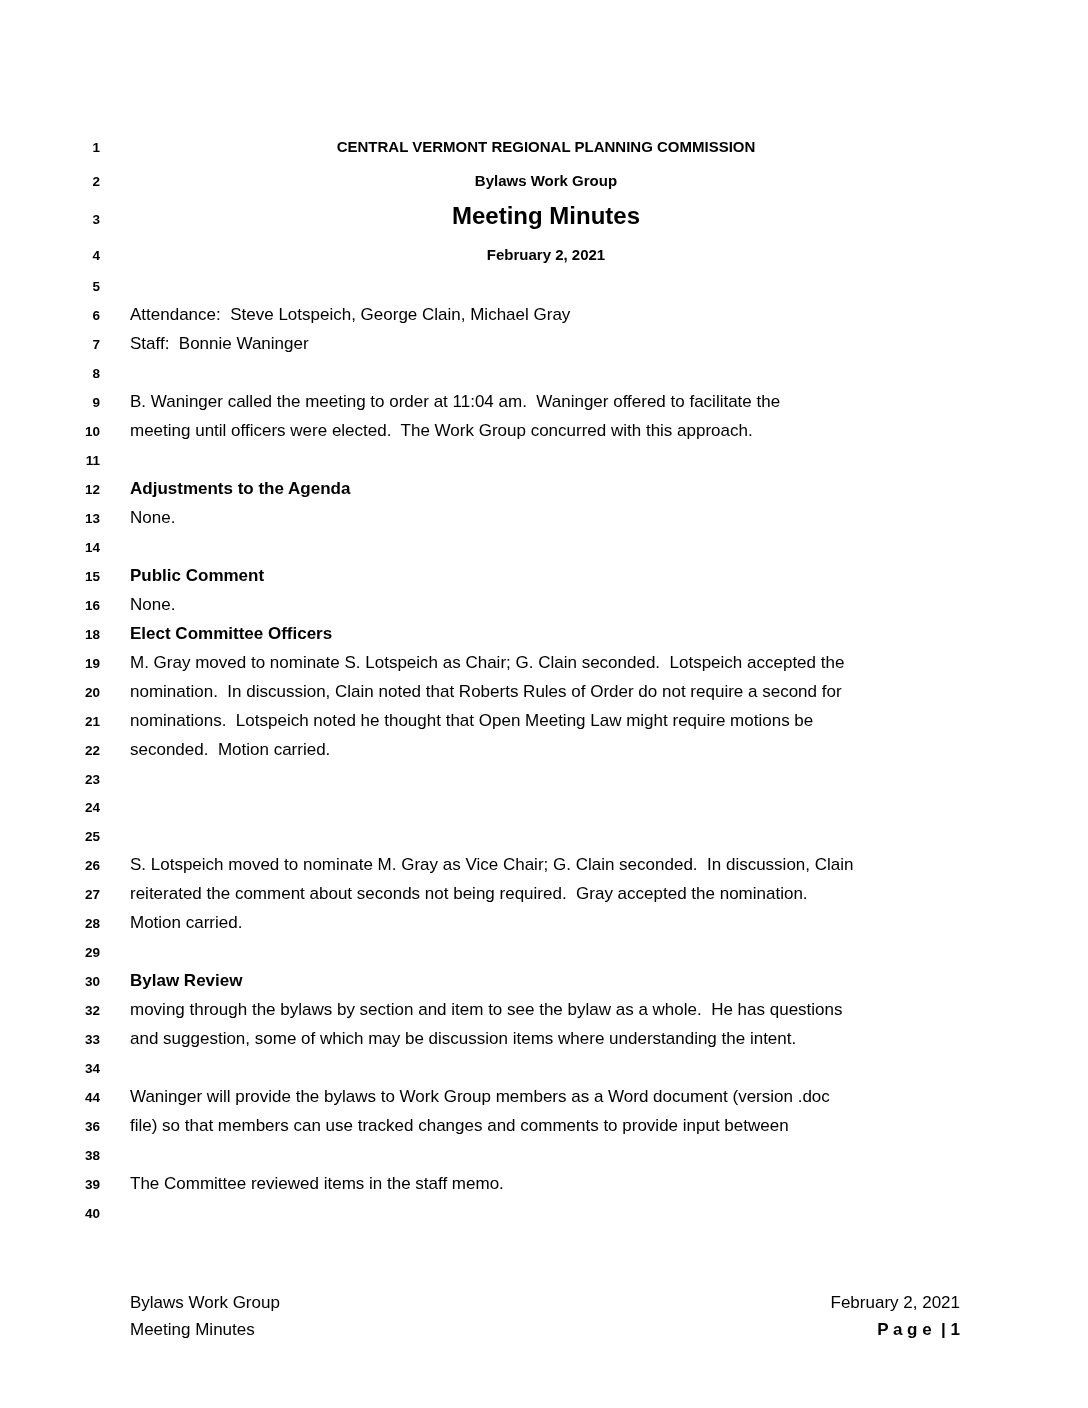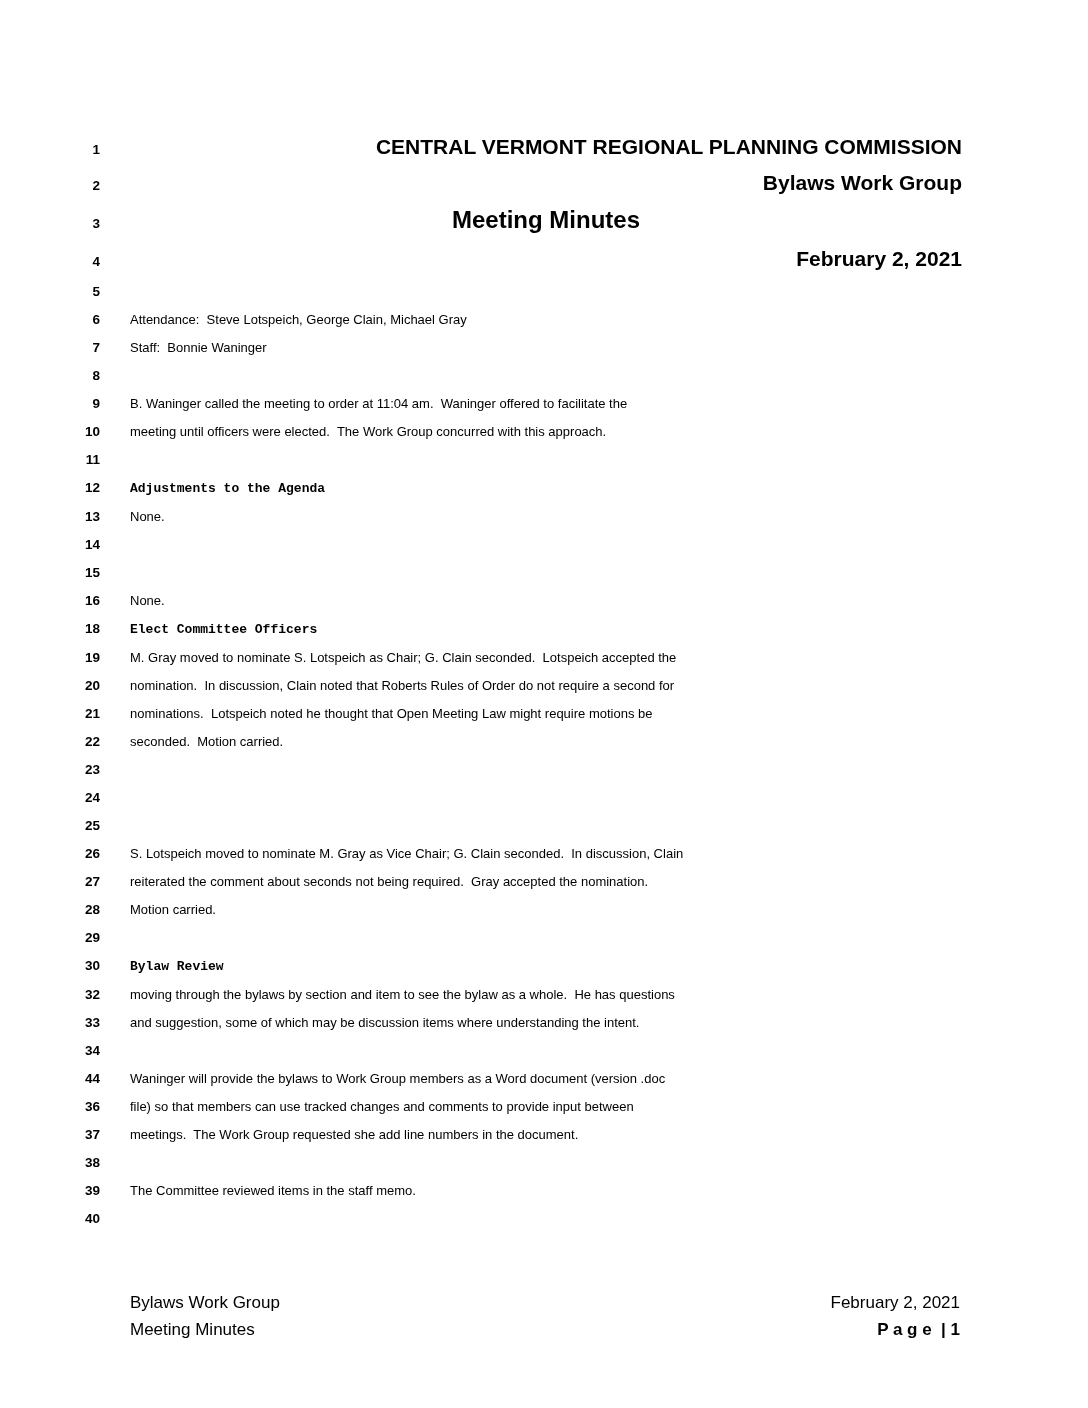--- a/index.html
+++ b/index.html
@@ -31,29 +31,29 @@
   .line .num {
     flex: 0 0 100px;
     width: 100px;
     text-align: right;
     font-size: 13.5px;
     font-weight: 600;
   }
   .line .text {
     margin-left: 30px;
     width: 832px;
-    font-size: 13px;
+    font-size: 17px;
     white-space: pre;
   }
   
   .line.title       { line-height: 33px; min-height: 33px; }
-  .line.title .text { text-align: right; font-weight: bold; font-size: 21px; }
+  .line.title .text { text-align: center; font-weight: bold; font-size: 15px; }
   .line.title-large       { line-height: 36px; min-height: 36px; }
   .line.title-large .text { text-align: center; font-weight: bold; font-size: 24px; }
-  .line.heading .text { font-weight: bold; font-family: Liberation Mono, monospace; }
+  .line.heading .text { font-weight: bold; }
   .line.italic .text  { }
   .line.blank .text   { visibility: hidden; }
 
   .footer {
     position: absolute;
     top: 1289px;
     left: 130px;
     right: 128px;
     display: flex;
     justify-content: space-between;
@@ -121,20 +121,21 @@
       <div class="line body">
         <span class="num">13</span>
         <span class="text">None.</span>
       </div>
       <div class="line blank">
         <span class="num">14</span>
         <span class="text">&nbsp;</span>
       </div>
       <div class="line heading">
         <span class="num">15</span>
+        <span class="text">Public Comment</span>
       </div>
       <div class="line body">
         <span class="num">16</span>
         <span class="text">None.</span>
       </div>
       <div class="line heading">
         <span class="num">18</span>
         <span class="text">Elect Committee Officers</span>
       </div>
       <div class="line italic">
@@ -196,24 +197,20 @@
         <span class="num">34</span>
         <span class="text">&nbsp;</span>
       </div>
       <div class="line body">
         <span class="num">44</span>
         <span class="text">Waninger will provide the bylaws to Work Group members as a Word document (version .doc</span>
       </div>
       <div class="line body">
         <span class="num">36</span>
         <span class="text">file) so that members can use tracked changes and comments to provide input between</span>
-      </div>
-      <div class="line body">
-        <span class="num">37</span>
-        <span class="text">meetings.  The Work Group requested she add line numbers in the document.</span>
       </div>
       <div class="line blank">
         <span class="num">38</span>
         <span class="text">&nbsp;</span>
       </div>
       <div class="line body">
         <span class="num">39</span>
         <span class="text">The Committee reviewed items in the staff memo.</span>
       </div>
       <div class="line blank">

